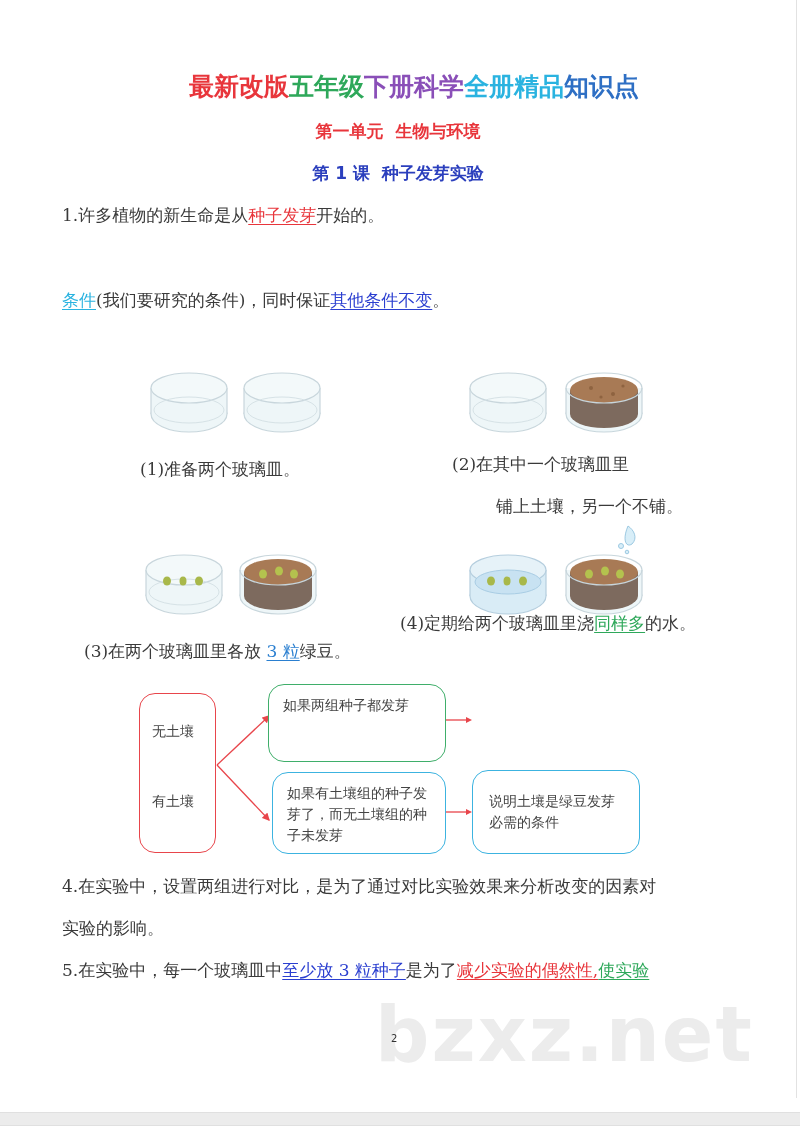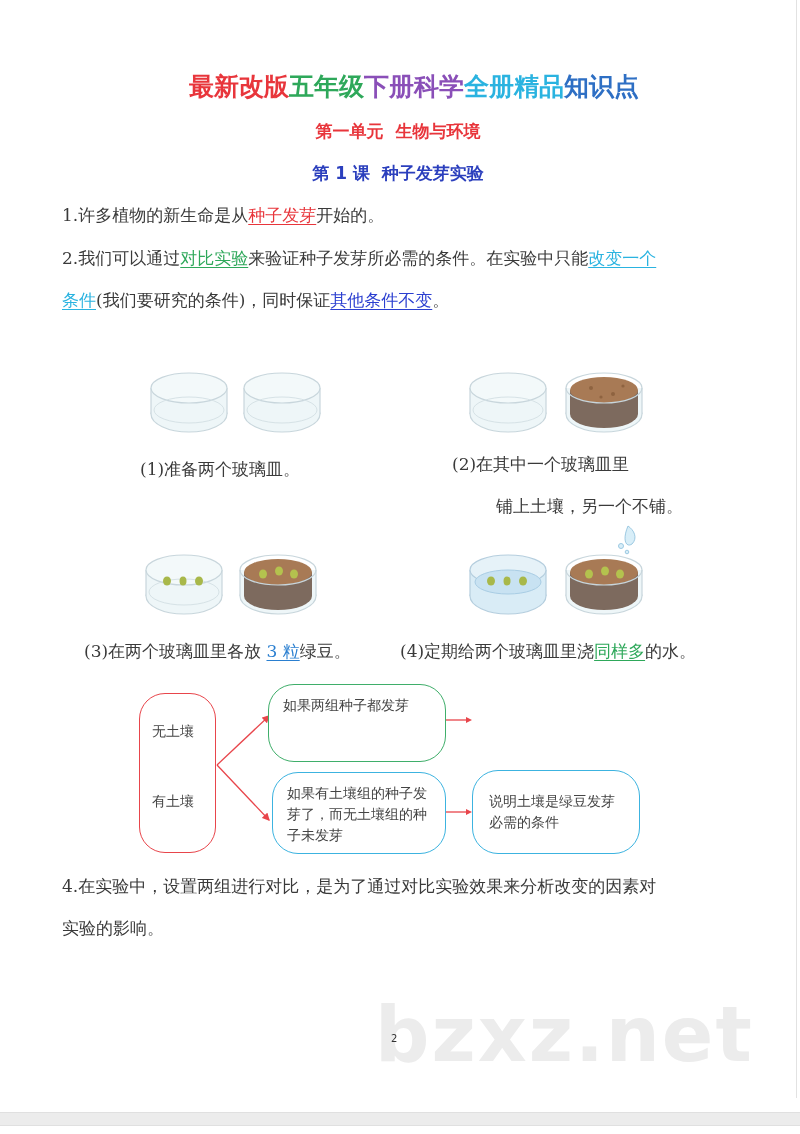--- a/index.html
+++ b/index.html
@@ -25,21 +25,21 @@
   }
   .para {
     position: absolute; left: 62px; font-size: 17px; line-height: 20px; white-space: nowrap; color: #3a3a3a;
   }
   .hl { text-decoration: underline; text-underline-offset: 3px; }
   .dish {
     position: absolute; width: 82px; height: 66px;
   }
   .caption { position: absolute; font-size: 17px; white-space: nowrap; color: #3a3a3a; }
   .box {
-    position: absolute; border-radius: 26px; background: #fff; box-sizing: border-box;
+    position: absolute; border-radius: 16px; background: #fff; box-sizing: border-box;
     font-family: "DejaVu Sans", "Liberation Sans", sans-serif; font-size: 14px; line-height: 21px; color: #444;
     padding: 10px 14px;
   }
   .watermark {
     position: absolute; left: 375px; top: 990px; font-family: "DejaVu Sans", "Liberation Sans", sans-serif;
     font-size: 76px; font-weight: bold; color: #ececec; letter-spacing: 2px;
   }
   .pagenum {
     position: absolute; left: 391px; top: 1033px; font-family: "DejaVu Sans", "Liberation Sans", sans-serif;
     font-size: 10px; color: #333;
@@ -54,23 +54,20 @@
     <span style="color:#e8353b">最新改版</span><span style="color:#2ea85a">五年级</span><span style="color:#8a4fb8">下册科学</span><span style="color:#2ab3e0">全册精品</span><span style="color:#2e6fc4">知识点</span>
   </div>
 
   <div class="subtitle" style="top:120px; color:#e8353b; white-space:pre;">第一单元  生物与环境</div>
   <div class="subtitle" style="top:162px; color:#2b3fbd; white-space:pre;">第 1 课  种子发芽实验</div>
 
   <div class="para" style="top:205px;">
     <span>1.许多植物的新生命是从</span><span class="hl" style="color:#e8353b">种子发芽</span><span>开始的。</span>
   </div>
 
-  <div class="para" style="top:248px;">
-    <span>2.我们可以通过</span><span class="hl" style="color:#2ea85a">对比实验</span><span>来验证种子发芽所必需的条件。在实验中只能</span><span class="hl" style="color:#2ab3e0">改变一个</span>
-  </div>
   <div class="para" style="top:290px;">
     <span class="hl" style="color:#2ab3e0">条件</span><span>(我们要研究的条件)，同时保证</span><span class="hl" style="color:#2b3fd0">其他条件不变</span><span>。</span>
   </div>
 
 
   <svg class="dish" style="left:148px; top:370px;" viewBox="0 0 82 66">
     <ellipse cx="41" cy="44" rx="38" ry="18" fill="#eef6f8" stroke="#c8d6dc" stroke-width="1.2"></ellipse>
     <rect x="3" y="18" width="76" height="26" fill="#eef6f8"></rect>
     <line x1="3" y1="18" x2="3" y2="44" stroke="#c8d6dc" stroke-width="1.2"></line>
     <line x1="79" y1="18" x2="79" y2="44" stroke="#c8d6dc" stroke-width="1.2"></line>
@@ -164,21 +161,21 @@
       <ellipse cx="42" cy="19" rx="4" ry="4.5" fill="#b4c24e"></ellipse>
       <ellipse cx="57" cy="22" rx="4" ry="4.5" fill="#b4c24e"></ellipse>
     <line x1="3" y1="18" x2="3" y2="44" stroke="#c8d6dc" stroke-width="1.2"></line>
     <line x1="79" y1="18" x2="79" y2="44" stroke="#c8d6dc" stroke-width="1.2"></line>
     <ellipse cx="41" cy="18" rx="38" ry="15" fill="none" stroke="#c8d6dc" stroke-width="1.2"></ellipse>
   </svg>
 
   <div class="caption" style="left:84px; top:640px;">
     <span>(3)在两个玻璃皿里各放 </span><span class="hl" style="color:#2a7fd0">3 粒</span><span>绿豆。</span>
   </div>
-  <div class="caption" style="left:400px; top:640px;">
+  <div class="caption" style="left:400px; top:612px;">
     <span>(4)定期给两个玻璃皿里浇</span><span class="hl" style="color:#2ea85a">同样多</span><span>的水。</span>
   </div>
 
   <div class="box" style="left:139px; top:693px; width:77px; height:160px; border:1.5px solid #e8454b; padding:16px;">
     <div style="position:absolute; left:12px; top:27px;">无土壤</div>
     <div style="position:absolute; left:12px; top:97px;">有土壤</div>
   </div>
 
   <svg style="position:absolute; left:215px; top:700px; width:60px; height:130px;" viewBox="0 0 60 130">
     <defs>
@@ -200,18 +197,21 @@
   <svg style="position:absolute; left:446px; top:806px; width:26px; height:12px;" viewBox="0 0 26 12">
     <line x1="0" y1="6" x2="22" y2="6" stroke="#e8454b" stroke-width="1.3"></line>
       <path d="M20,3 L26,6 L20,9 Z" fill="#e8454b"></path>
   </svg>
 
   <div class="box" style="left:472px; top:770px; width:168px; height:84px; border:1.5px solid #3cb3e0; padding:20px 16px;">说明土壤是绿豆发芽必需的条件</div>
 
   <div class="para" style="top:876px;">4.在实验中，设置两组进行对比，是为了通过对比实验效果来分析改变的因素对</div>
   <div class="para" style="top:918px;">实验的影响。</div>
 
+  <div class="para" style="top:960px;">
+    <span>5.在实验中，每一个玻璃皿中</span><span class="hl" style="color:#2b3fd0">至少放 3 粒种子</span><span>是为了</span><span class="hl" style="color:#e8353b">减少实验的偶然性,</span><span class="hl" style="color:#2ea85a">使实验</span>
+  </div>
 
   <div class="watermark">bzxz.net</div>
   <div class="pagenum">2</div>
 </div>
 
 <div class="page-gap"></div>
 
 </body></html>

